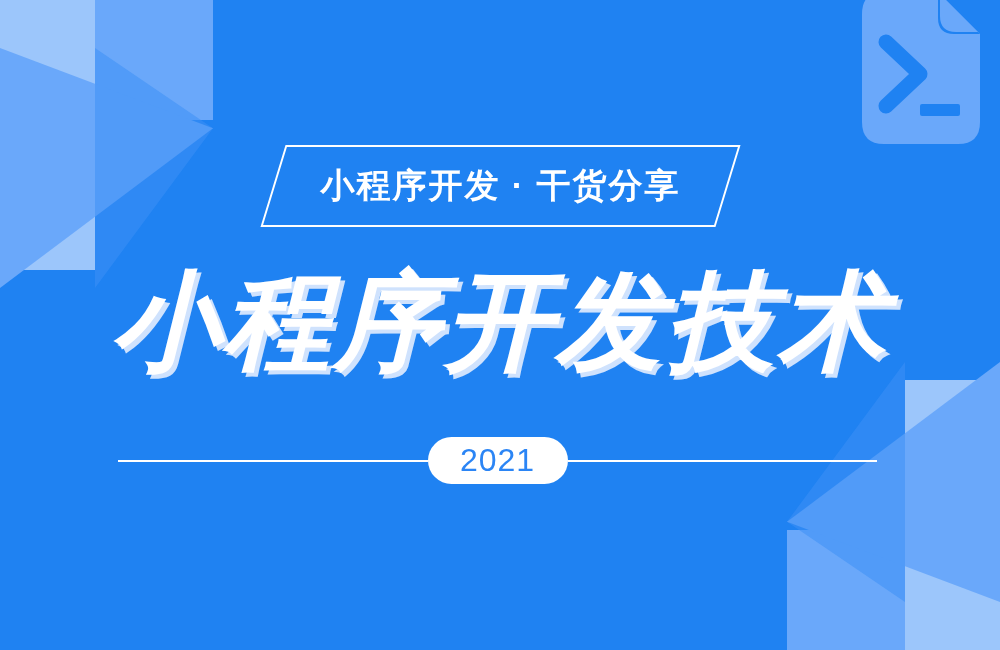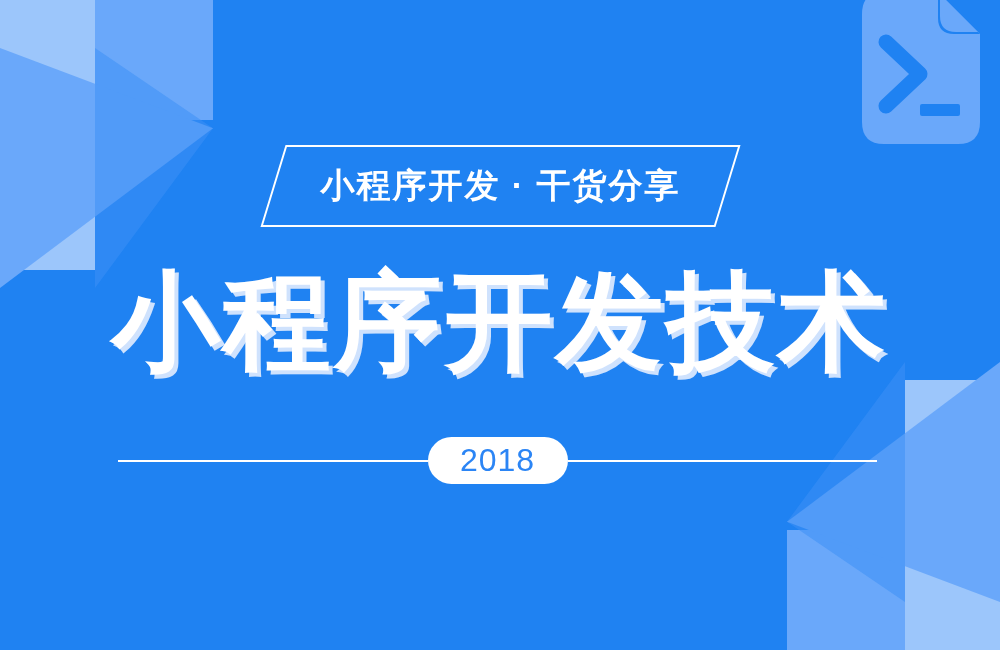--- a/index.html
+++ b/index.html
@@ -109,20 +109,21 @@
     white-space: nowrap;
   }
 
   
   .title-wrap {
     position: absolute;
     left: 0; right: 0;
     top: 268px;
     display: flex;
     justify-content: center;
+    font-style: italic;
   }
   .main-title {
     color: #ffffff;
     font-size: 108px;
     font-weight: bold;
     line-height: 1;
     letter-spacing: 3px;
     white-space: nowrap;
     text-shadow: 4px 4px 0 #cfe2fd;
   }
@@ -184,17 +185,17 @@
       <div class="subtitle-text">小程序开发 · 干货分享</div>
     </div>
   </div>
 
   <div class="title-wrap">
     <div class="main-title">小程序开发技术</div>
   </div>
 
   <div class="year-row">
     <div class="year-rule"></div>
-    <div class="year-badge">2018</div>
+    <div class="year-badge">2021</div>
     <div class="year-rule"></div>
   </div>
 
 </div>
 
 </body></html>

